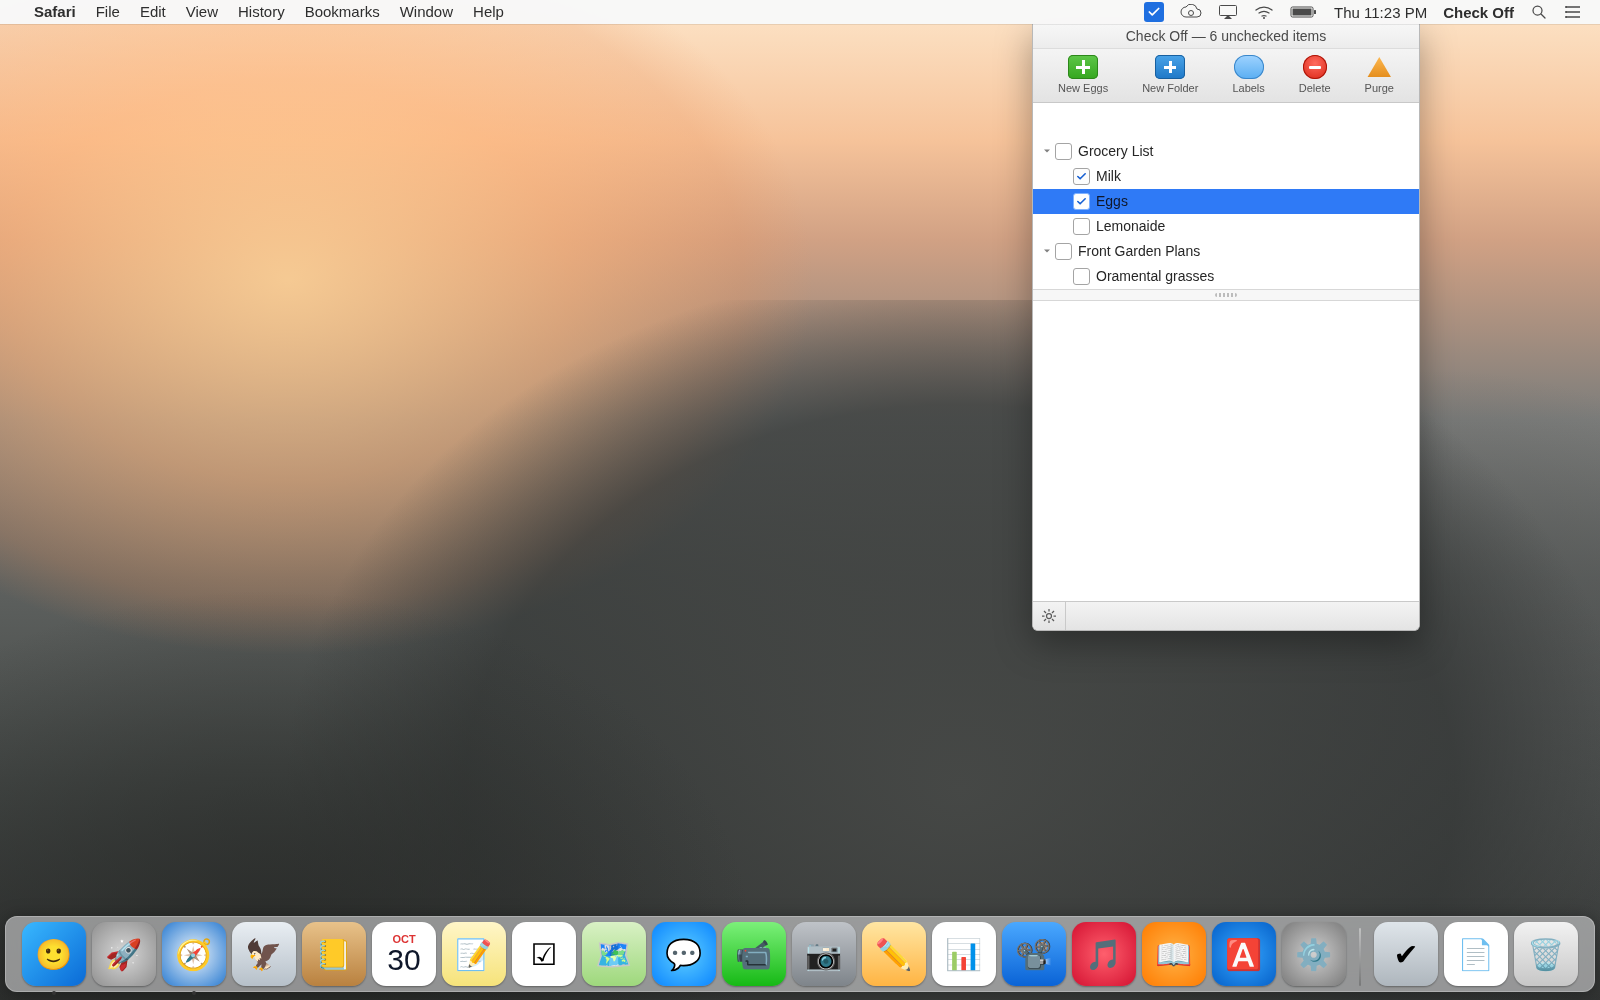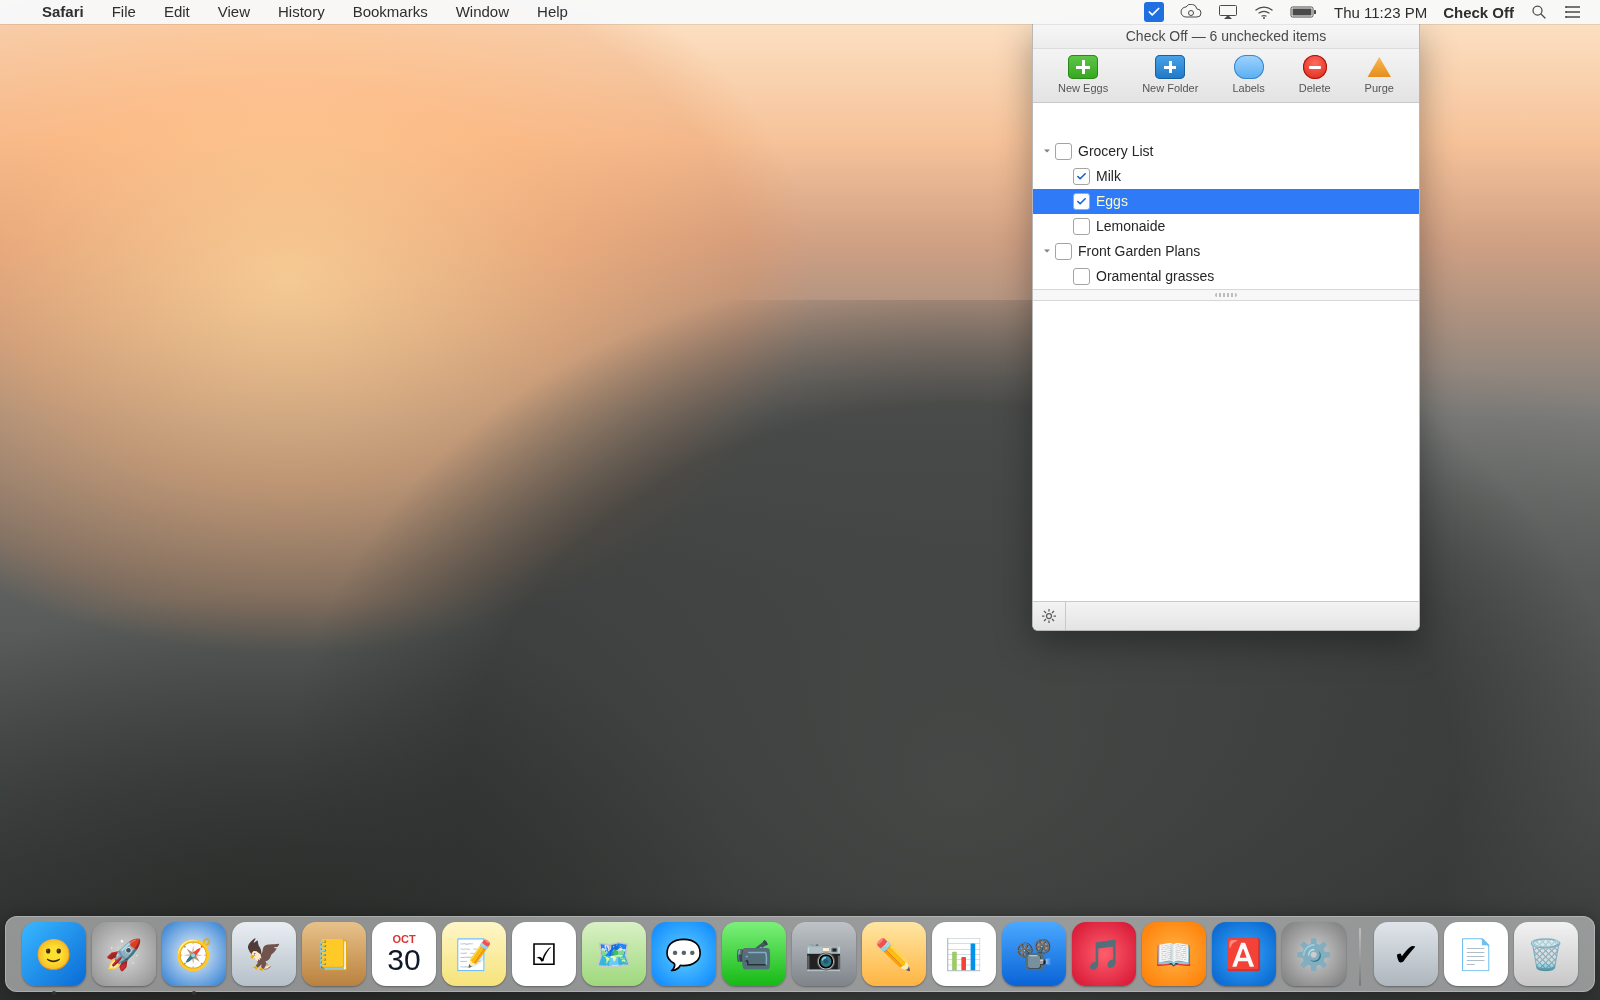--- a/index.html
+++ b/index.html
@@ -39,21 +39,21 @@
     top: 0; left:0; right:0;
     height: 24px;
     background: rgba(248,248,248,0.98);
     display:flex;
     align-items:center;
     font-size: 15px;
     color:#2e2e2e;
     z-index: 100;
     box-shadow: 0 1px 0 rgba(0,0,0,0.08);
   }
-  .menu-left { display:flex; align-items:center; padding-left:14px;gap:8px; }
+  .menu-left { display:flex; align-items:center; padding-left:14px; }
   .menu-left .itm { padding: 0 10px; line-height:24px; cursor:default;}
   .apple { font-size:17px; padding:0 10px 0 0;}
   .appname { font-weight:600;}
   .menu-right { margin-left:auto; display:flex; align-items:center; padding-right:10px;}
   .menu-right .ritm { padding:0 8px; display:flex; align-items:center; height:24px;}
   .menu-right .bold { font-weight:600;}
   .check-icon {
     width:20px; height:20px; background:#1f6fe0; border-radius:3px;
     display:flex; align-items:center; justify-content:center;
   }
@@ -144,21 +144,21 @@
     font-size:14px;
     margin-top:36px;
   }
   .row{
     height:24px; display:flex; align-items:center;
     padding-left:8px;
     border-bottom:1px solid transparent;
   }
   .row.folder{ font-size:14px;}
   .row.item{ padding-left:40px;}
-  .row.selected{ background:#2f7af6; color:#fef9c3;}
+  .row.selected{ background:#2f7af6; color:#0f172a;}
   .disclosure{
     width:12px; height:12px; margin-right:2px;
     color:#7a7a7a;
   }
   .chk{
     width:15px;height:15px; border:1px solid #a4a4a4; border-radius:3px;
     margin-right:6px; background:#fff; display:flex;align-items:center;justify-content:center;
     flex:0 0 auto;
   }
   .chk.on{ background:#fdfdfd;}

